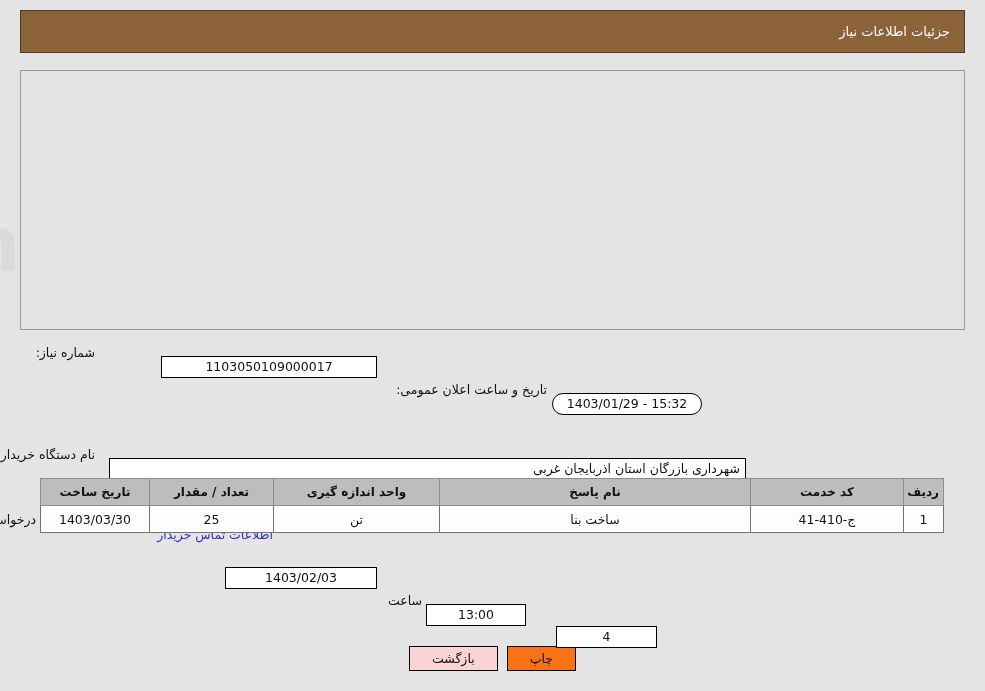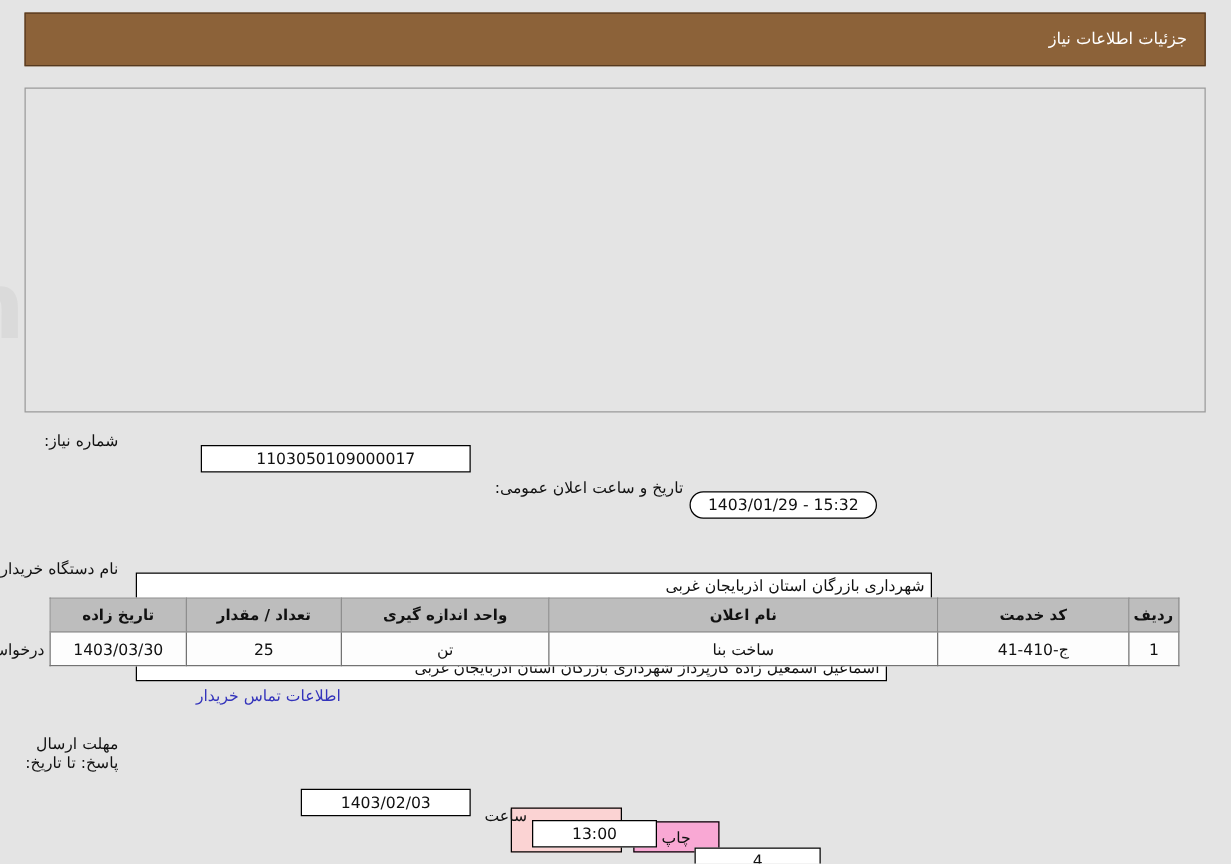--- a/index.html
+++ b/index.html
@@ -121,21 +121,21 @@
   .btn {
     border: 1px solid #000;
     font-size: 12.5px;
     color: #111;
     padding: 4px 22px;
     cursor: pointer;
     font-family: inherit;
     line-height: 15px;
   }
   .btn.back  { background: #fbd3d3; }
-  .btn.print { background: #f9a8d4; margin-top: 11px; }
+  .btn.print { background: #f97316; }
 
   
   #wm {
     position: absolute;
     left: 0; top: 150px;
     width: 985px;
     height: 230px;
     pointer-events: none;
     opacity: .22;
     z-index: 0;
@@ -164,46 +164,44 @@
 
   <div class="lbl layer1" style="right:890px; top:85px;">شماره نیاز:</div>
   <div class="fld ctr layer1" style="right:608px; top:81px; width:216px; height:22px;">1103050109000017</div>
   <div class="lbl layer1" style="right:438px; top:85px;">تاریخ و ساعت اعلان عمومی:</div>
   <div class="fld ctr layer1" style="right:283px; top:81px; width:150px; height:22px;border-radius:11px;">15:32 - 1403/01/29</div>
 
   <div class="lbl layer1" style="right:890px; top:113px;">نام دستگاه خریدار:</div>
   <div class="fld rt layer1" style="right:239px; top:109px; width:637px; height:22px;">شهرداری بازرگان استان اذربایجان غربی</div>
 
   <div class="lbl layer1" style="right:890px; top:141px;">ایجاد کننده درخواست:</div>
-  <div class="fld rt layer1" style="right:275px; top:137px; width:601px; height:22px;">اسماعیل اسمعیل زاده کارپرداز شهرداری بازرگان استان اذربایجان غربی</div>
   <div class="linktxt layer1" style="right:712px; top:141px;">اطلاعات تماس خریدار</div>
 
-  <div class="lbl layer1" style="right:890px; top:164px; width:96px; white-space:normal;">مهلت ارسال پاسخ: تا تاریخ:</div>
-  <div class="fld ctr layer1" style="right:608px; top:178px; width:136px; height:22px;">1403/02/03</div>
+  <div class="fld ctr layer1" style="right:608px; top:166px; width:152px; height:22px;">1403/02/03</div>
   <div class="lbl layer1" style="right:563px; top:170px;">ساعت</div>
   <div class="fld ctr layer1" style="right:459px; top:166px; width:100px; height:22px;">13:00</div>
   <div class="fld ctr layer1" style="right:328px; top:166px; width:101px; height:22px;">4</div>
 
   <table id="tbl" class="layer1">
     <colgroup>
       <col style="width:40px">
         <col style="width:153px">
         <col style="width:311px">
       <col style="width:166px">
         <col style="width:124px">
         <col style="width:109px">
     </colgroup>
     <thead>
       <tr>
         <th>ردیف</th>
         <th>کد خدمت</th>
-        <th>نام اعلان</th>
+        <th>نام پاسخ</th>
         <th>واحد اندازه گیری</th>
         <th>تعداد / مقدار</th>
-        <th>تاریخ زاده</th>
+        <th>تاریخ ساخت</th>
       </tr>
     </thead>
     <tbody>
       <tr>
         <td>1</td>
         <td>ج-410-41</td>
         <td>ساخت بنا</td>
         <td>تن</td>
         <td>25</td>
         <td>1403/03/30</td>

